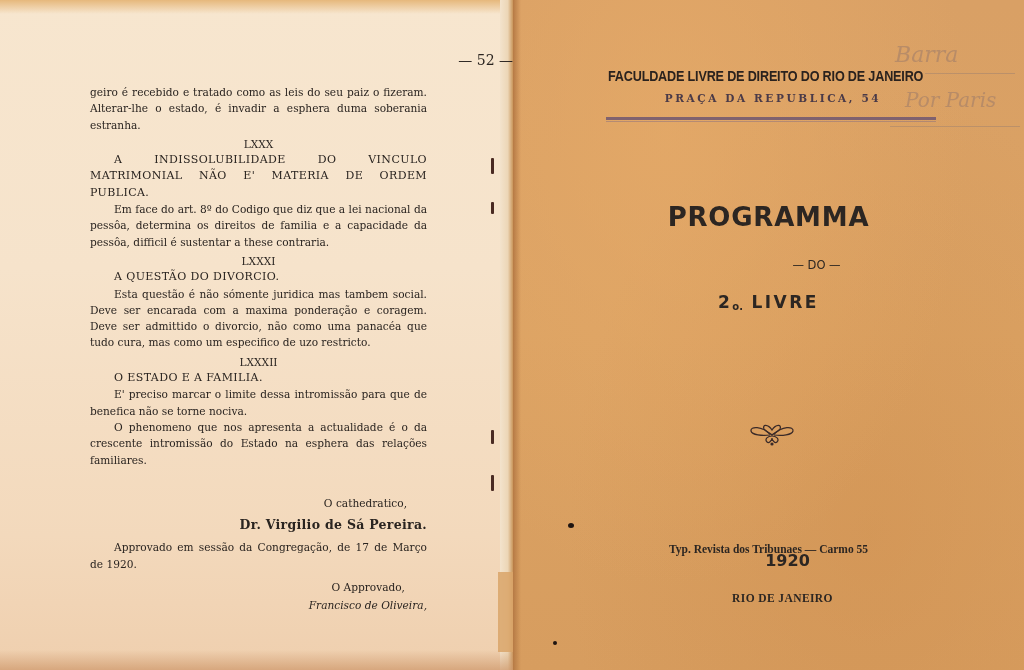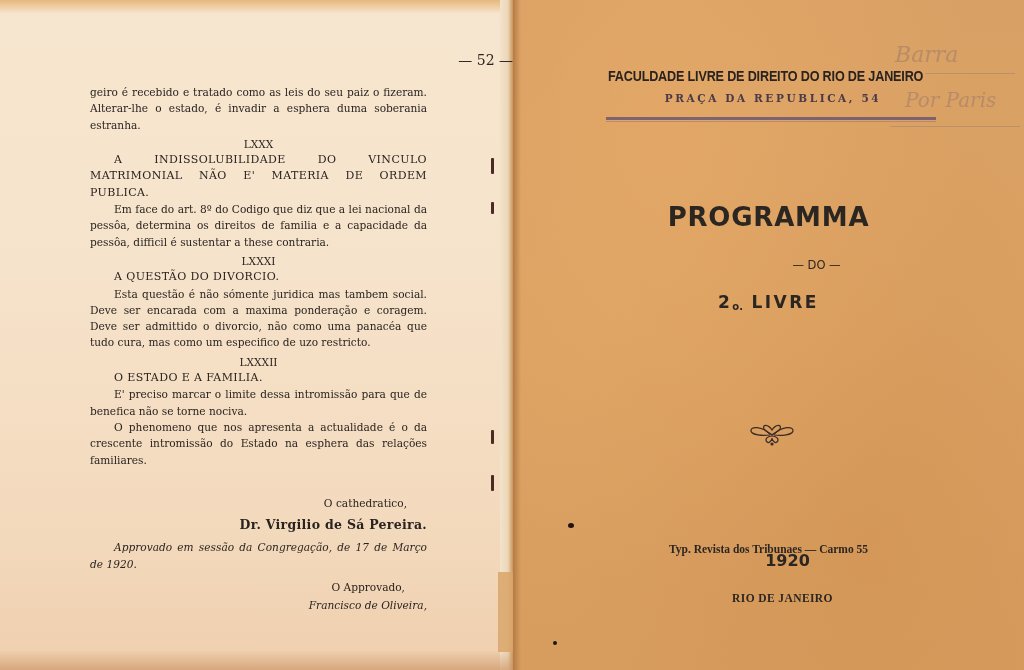--- a/index.html
+++ b/index.html
@@ -34,21 +34,21 @@
 
     .text-block { position:absolute; left:90px; width:337px; font-size:10.6px; line-height:16.3px; }
     .text-block p { margin:0; text-align:justify; text-align-last:left; }
     .heading-num { text-align:center !important; text-align-last:center !important; }
     .heading-title { text-indent:24px; letter-spacing:0.4px; font-size:11px; }
     .para { text-indent:24px; }
 
     .signature-block { position:absolute; left:90px; width:337px; top:497px; font-size:10.6px; }
     .sig-role { text-align:right; padding-right:20px; height:20px; }
     .sig-name { text-align:right; font-weight:bold; font-size:12.5px; height:20px; letter-spacing:0.3px; }
-    .approval { font-style:italic; font-size:10.6px; line-height:17px; text-indent:24px; text-align:justify; margin-top:2px; }
+    .approval { font-size:10.6px; line-height:17px; text-indent:24px; text-align:justify; margin-top:2px; }
     .sec-role { text-align:right; padding-right:22px; margin-top:8px; height:18px; }
     .sec-name { text-align:right; font-style:italic; }
 
     
     .right-page {
       position:absolute; left:513px; top:0; width:511px; height:670px;
       background:
         radial-gradient(ellipse at 30% 20%, rgba(232,172,105,0.6) 0%, rgba(0,0,0,0) 60%),
         radial-gradient(ellipse at 70% 80%, rgba(205,140,75,0.4) 0%, rgba(0,0,0,0) 60%),
         linear-gradient(180deg, #d9a065 0%, #dba263 50%, #d79d5f 100%);

